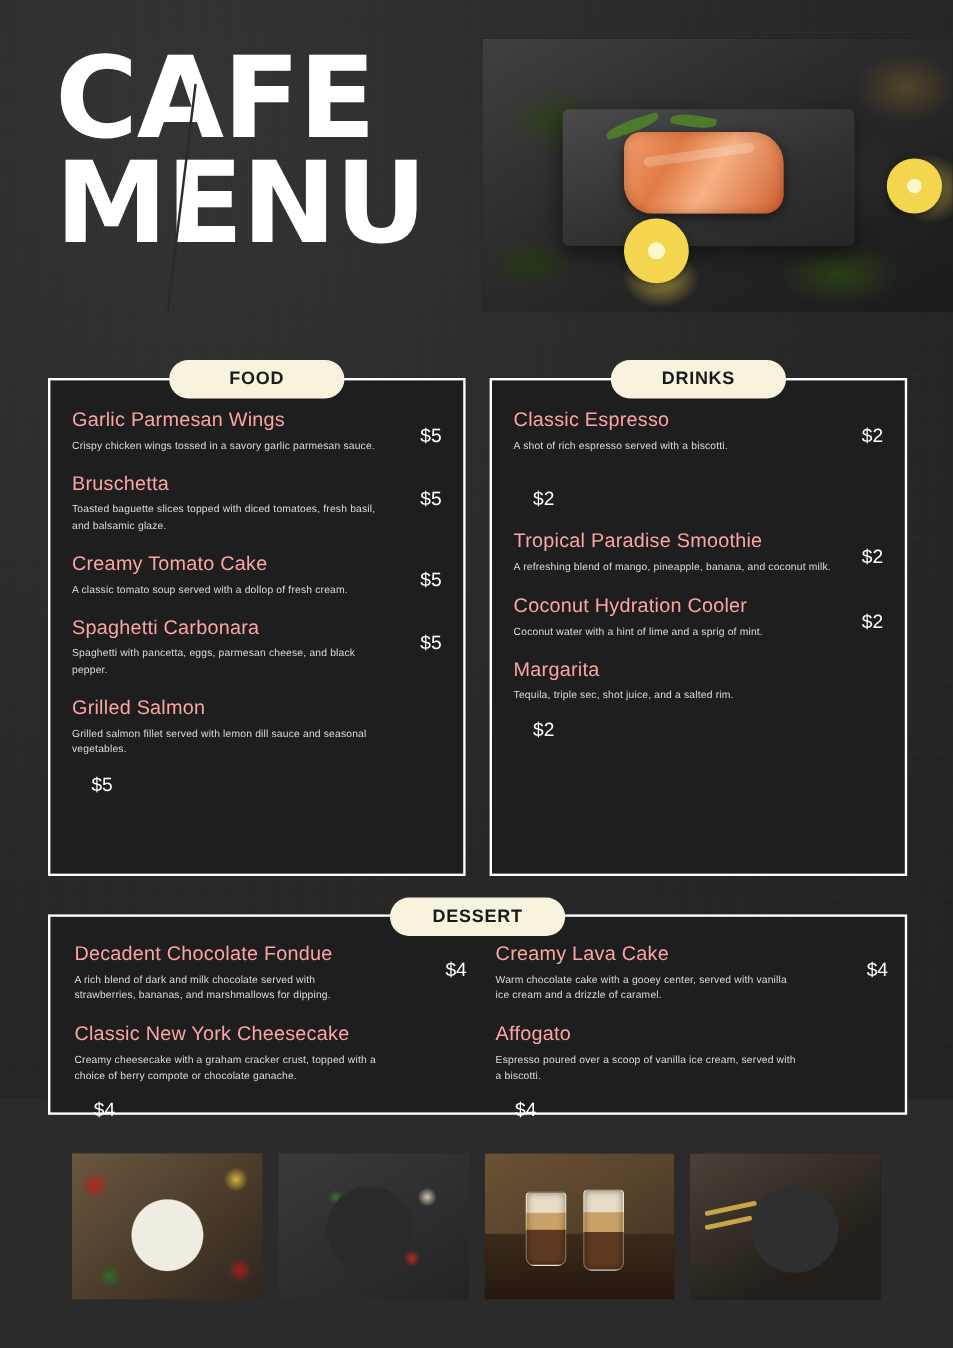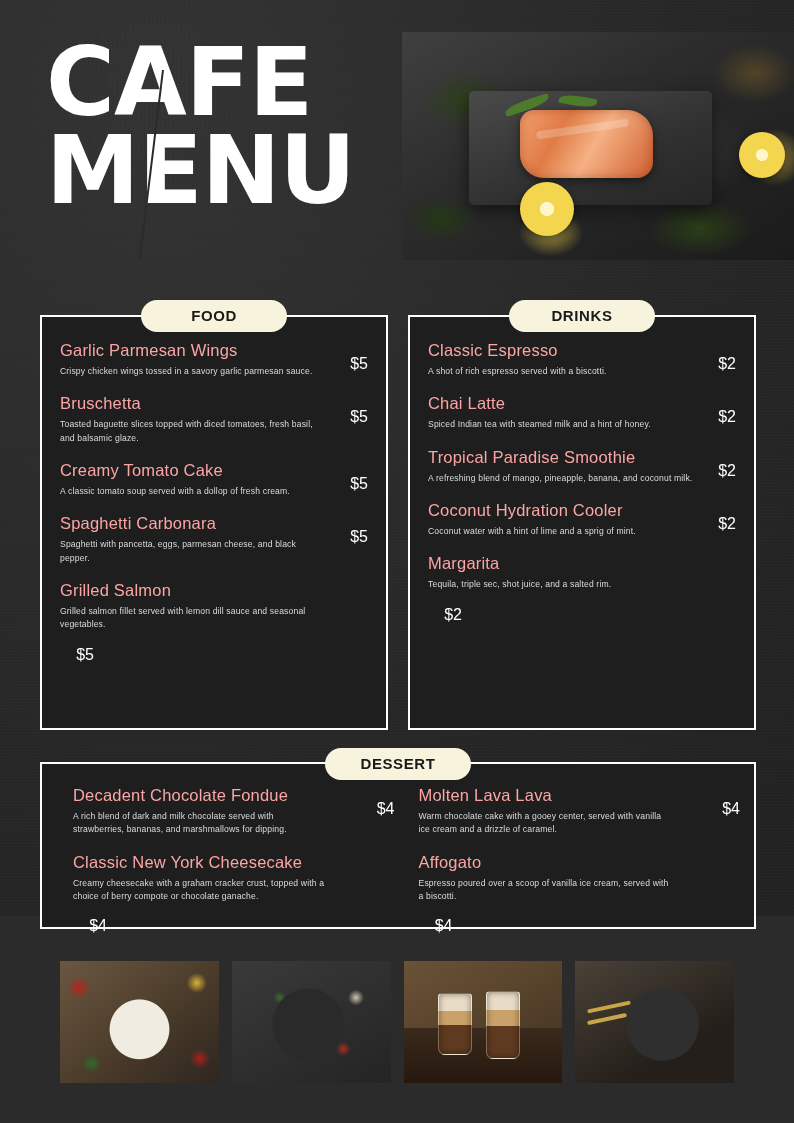--- a/index.html
+++ b/index.html
@@ -145,21 +145,21 @@
     font-size: 16px;
     font-weight: 400;
     min-width: 34px;
     text-align: right;
     padding-top: 14px;
   }
 
   
   .dessert-cols {
     display: flex;
-    padding: 22px 14px 10px 31px;
+    padding: 22px 14px 10px 20px;
     gap: 24px;
   }
   .dessert-col { width: 330px; }
   .dessert-col .item-text { width: 252px; }
   .dessert-col .item-desc { max-width: 256px; }
 
   
   .gallery {
     position: absolute;
     left: 60px;
@@ -332,24 +332,20 @@
   <div class="panel panel-drinks">
     <div class="panel-inner">
       <div class="item">
         <div class="item-text">
           <div class="item-name">Classic Espresso</div>
           <div class="item-desc">A shot of rich espresso served with a biscotti.</div>
         </div>
         <div class="item-price">$2</div>
       </div>
       <div class="item">
-        <div class="item-text">
-          <div class="item-name">Chai Latte</div>
-          <div class="item-desc">Spiced Indian tea with steamed milk and a hint of honey.</div>
-        </div>
         <div class="item-price">$2</div>
       </div>
       <div class="item">
         <div class="item-text">
           <div class="item-name">Tropical Paradise Smoothie</div>
           <div class="item-desc">A refreshing blend of mango, pineapple, banana, and coconut milk.</div>
         </div>
         <div class="item-price">$2</div>
       </div>
       <div class="item">
@@ -384,21 +380,21 @@
           <div class="item-text">
             <div class="item-name">Classic New York Cheesecake</div>
             <div class="item-desc">Creamy cheesecake with a graham cracker crust, topped with a choice of berry compote or chocolate ganache.</div>
           </div>
           <div class="item-price">$4</div>
         </div>
       </div>
       <div class="dessert-col">
         <div class="item">
           <div class="item-text">
-            <div class="item-name">Molten Lava Lava</div>
+            <div class="item-name">Creamy Lava Cake</div>
             <div class="item-desc">Warm chocolate cake with a gooey center, served with vanilla ice cream and a drizzle of caramel.</div>
           </div>
           <div class="item-price">$4</div>
         </div>
         <div class="item">
           <div class="item-text">
             <div class="item-name">Affogato</div>
             <div class="item-desc">Espresso poured over a scoop of vanilla ice cream, served with a biscotti.</div>
           </div>
           <div class="item-price">$4</div>

